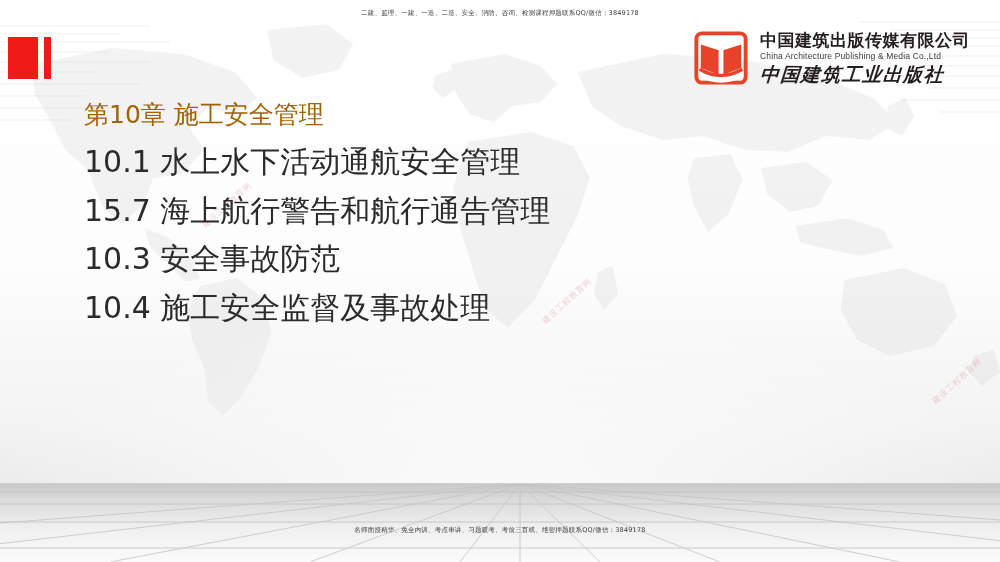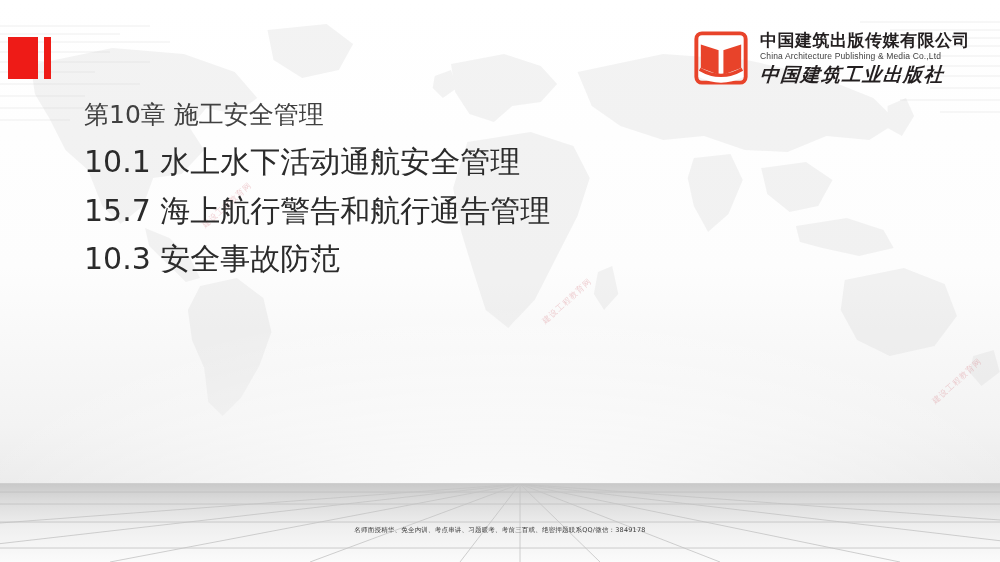--- a/index.html
+++ b/index.html
@@ -146,21 +146,21 @@
 
   
   .content {
     position: absolute;
     left: 84px; top: 100px;
     z-index: 20;
   }
   .chapter-title {
     font-family: "DejaVu Sans", "Liberation Sans", sans-serif;
     font-size: 25px;
-    color: #404040;
+    color: #a16207;
     line-height: 1.2;
     white-space: nowrap;
     margin-bottom: 8px;
   }
   .toc-item {
     font-family: "DejaVu Sans", "Liberation Sans", sans-serif;
     font-size: 30px;
     color: #2b2b2b;
     line-height: 1.62;
     white-space: nowrap;
@@ -303,26 +303,28 @@
       <path d="M10,72 Q50,96 90,72 L90,84 Q50,104 10,84 Z" fill="#ffffff"></path>
       <path d="M12,70 Q50,92 88,70" fill="none" stroke="#e8432a" stroke-width="6"></path>
     </svg>
     <div class="logo-text">
       <div class="logo-cn-company">中国建筑出版传媒有限公司</div>
       <div class="logo-en">China Architecture Publishing &amp; Media Co.,Ltd</div>
       <div class="logo-cn-press">中国建筑工业出版社</div>
     </div>
   </div>
 
+  <div class="promo promo-top">二建、监理、一建、一造、二造、安全、消防、咨询、检测课程押题联系QQ/微信：3849178</div>
   <div class="promo promo-bottom">名师面授精华、免全内训、考点串讲、习题暖考、考前三百或、绝密押题联系QQ/微信：3849178</div>
 
   <div class="content">
     <div class="chapter-title">第10章  施工安全管理</div>
     <div class="toc-item">10.1  水上水下活动通航安全管理</div>
     <div class="toc-item">15.7  海上航行警告和航行通告管理</div>
     <div class="toc-item">10.3  安全事故防范</div>
+    <div class="toc-item">10.4  施工安全监督及事故处理</div>
   </div>
 
   <div class="wm wm-a">建设工程教育网</div>
   <div class="wm wm-b">建设工程教育网</div>
   <div class="wm wm-c">建设工程教育网</div>
 
 </div>
 
 </body></html>

